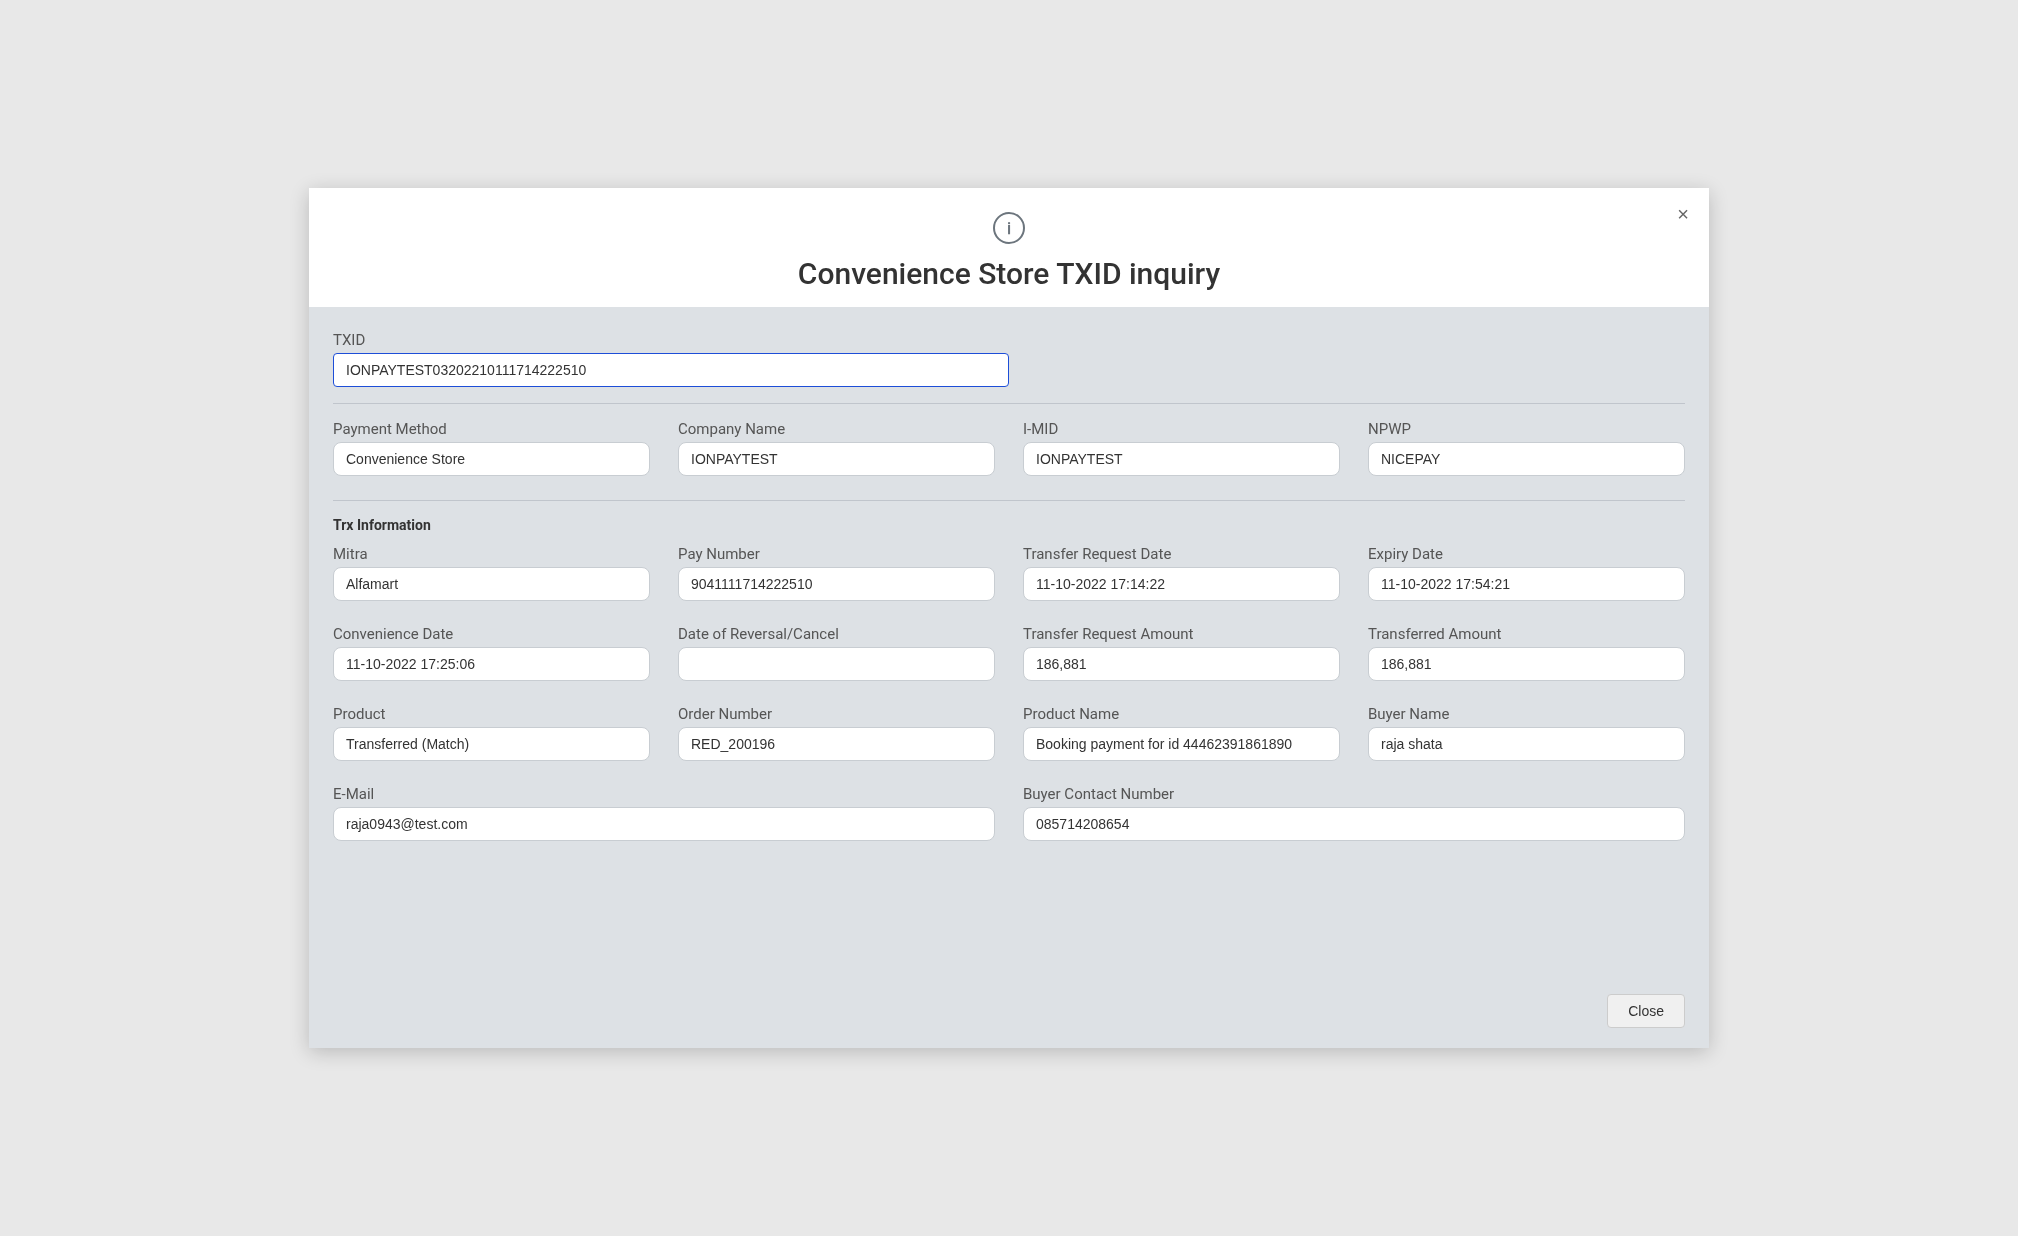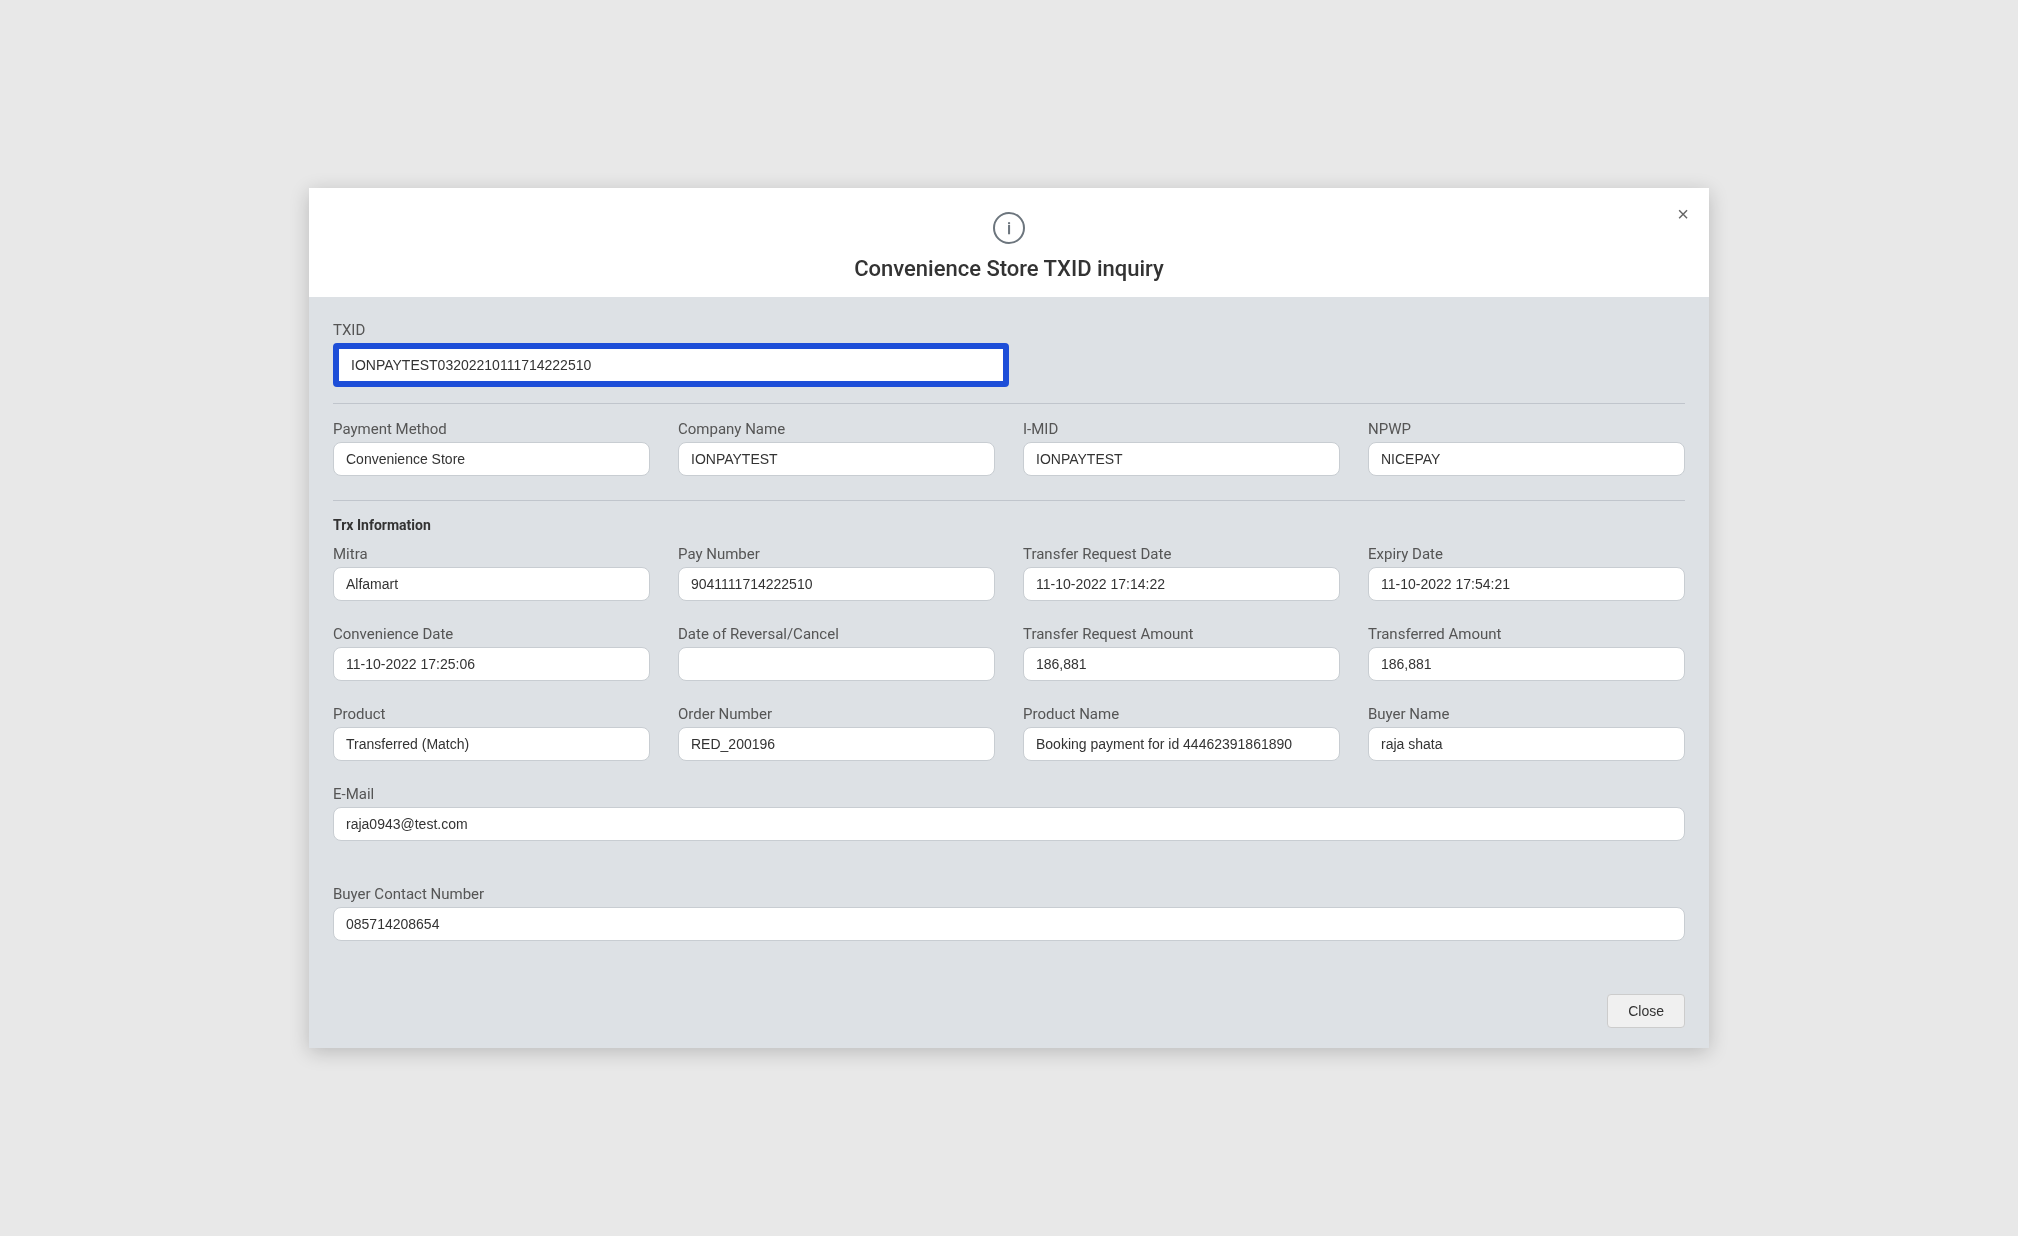--- a/index.html
+++ b/index.html
@@ -44,21 +44,21 @@
       color: #6c757d;
       display: inline-flex;
       align-items: center;
       justify-content: center;
       font-size: 16px;
       font-weight: bold;
       margin-bottom: 8px;
     }
 
     .modal-title {
-      font-size: 22px;
+      font-size: 30px;
       font-weight: 500;
       color: #333;
       margin-top: 4px;
     }
 
     .close-btn {
       position: absolute;
       top: 16px;
       right: 20px;
       background: none;
@@ -107,39 +107,39 @@
       color: #333;
       width: 100%;
     }
 
     .txid-section {
       margin-bottom: 0;
     }
 
     .txid-input {
       background: #fff;
-      border: 6px solid #1d4ed8;
+      border: 1px solid #1d4ed8;
       border-radius: 4px;
       padding: 8px 12px;
       font-size: 14px;
       color: #333;
       width: 50%;
       min-width: 500px;
     }
 
     .grid-4 {
       display: grid;
       grid-template-columns: 1fr 1fr 1fr 1fr;
       gap: 28px;
       margin-bottom: 8px;
     }
 
     .grid-2 {
       display: grid;
-      grid-template-columns: 1fr;
+      grid-template-columns: 1fr 1fr;
       gap: 28px;
       margin-bottom: 8px;
     }
 
     .merchant-section {
       margin-bottom: 8px;
     }
 
     .trx-section {
       margin-top: 8px;

